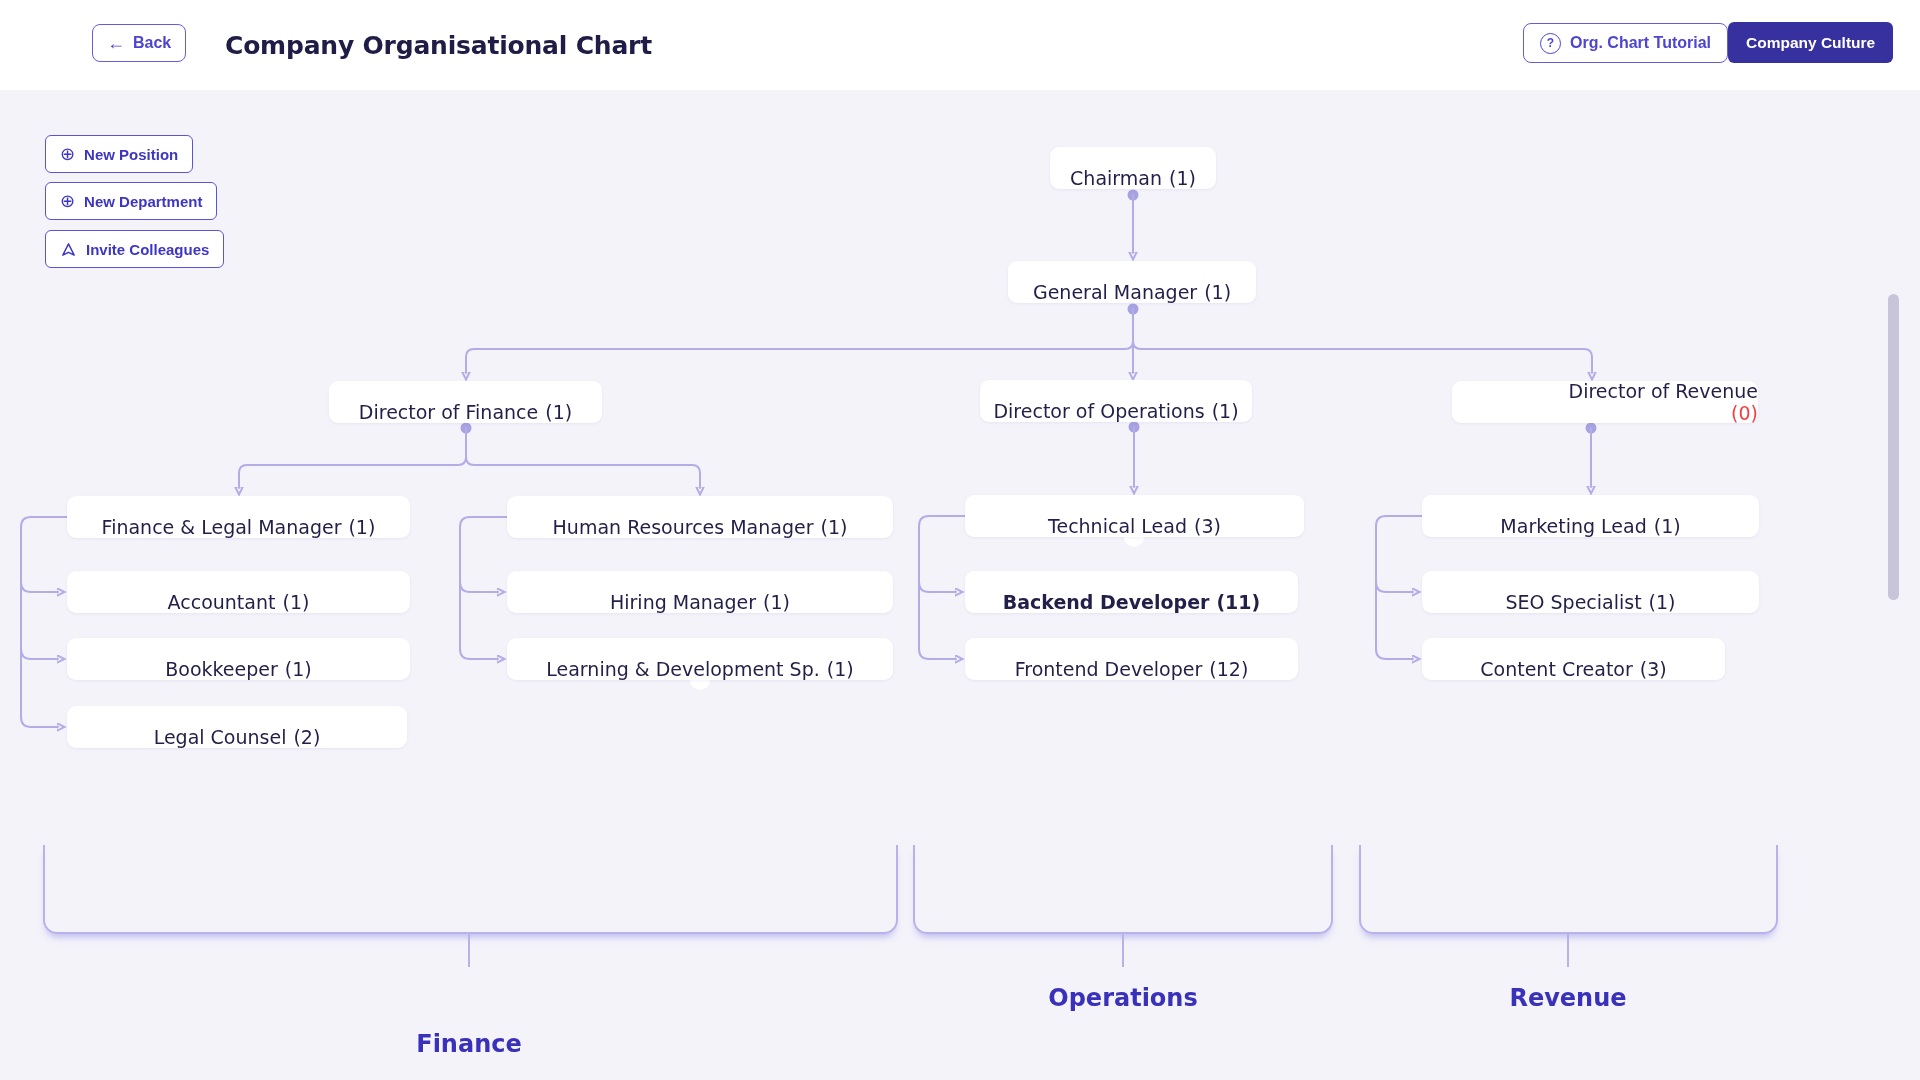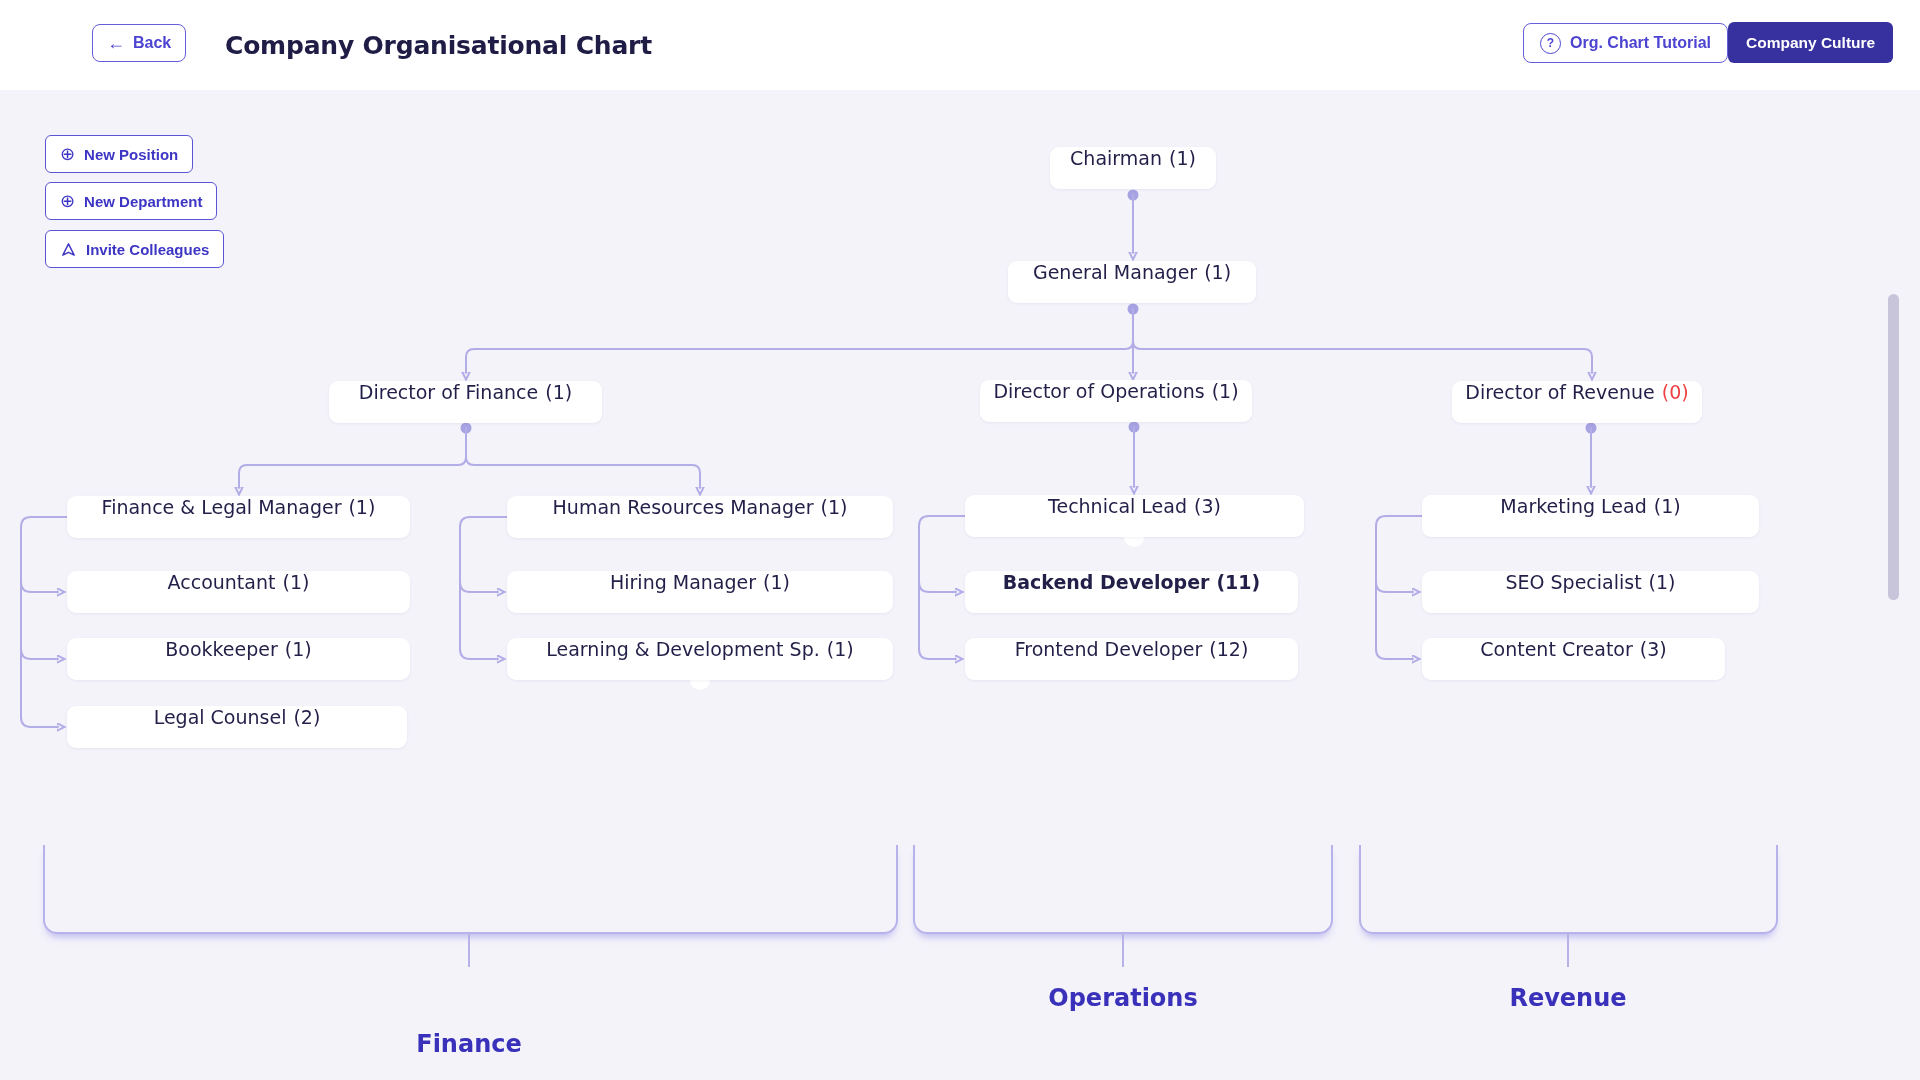--- a/index.html
+++ b/index.html
@@ -59,21 +59,21 @@
 
   
   .wires { position:absolute; left:0; top:0; z-index:1; }
   .wires path { stroke:#b2ade7; stroke-width:2; fill:none; stroke-linecap:round; }
   .wires circle.jdot { fill:#a7a2e2; stroke:none; }
 
   
   .node {
     position:absolute; height:42px; box-sizing:border-box;
     background:#ffffff; border-radius:9px;
-    display:flex; align-items:flex-start; justify-content:center;
+    display:flex; align-items:flex-end; justify-content:center;
     font-size:19px; color:#221f48; z-index:3; cursor:pointer;
     box-shadow:0 1px 3px rgba(60,55,130,0.07);
   }
   .node .ncount { margin-left:7px; }
   .node .ncount.zero { color:#ef4043; }
 
   .handle {
     position:absolute; width:20px; height:20px; border-radius:50%;
     background:#ffffff; z-index:2; cursor:grab;
   }
@@ -188,21 +188,21 @@
     <span class="ncount">(1)</span>
   </div>
   <div class="node" style="left:329px; top:381px; width:273px;">
     <span>Director of Finance</span>
     <span class="ncount">(1)</span>
   </div>
   <div class="node" style="left:980px; top:380px; width:272px;">
     <span>Director of Operations</span>
     <span class="ncount">(1)</span>
   </div>
-  <div class="node" style="left:1452px; top:381px; width:250px;">
+  <div class="node" style="left:1452px; top:381px; width:306px;flex-direction:column;">
     <span>Director of Revenue</span>
     <span class="ncount zero">(0)</span>
   </div>
   <div class="node" style="left:67px; top:496px; width:343px;">
     <span>Finance &amp; Legal Manager</span>
     <span class="ncount">(1)</span>
   </div>
   <div class="node" style="left:507px; top:496px; width:386px;">
     <span>Human Resources Manager</span>
     <span class="ncount">(1)</span>

